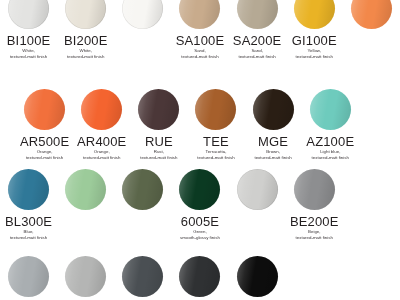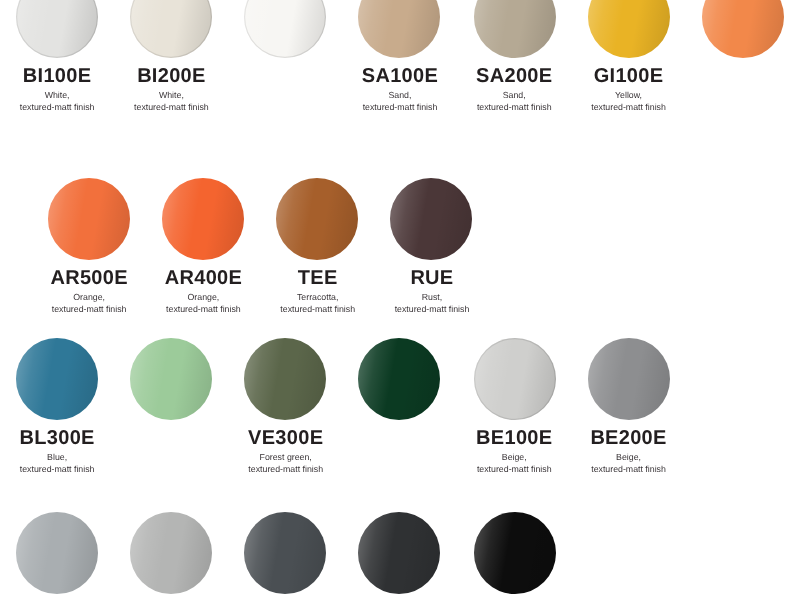--- a/index.html
+++ b/index.html
@@ -78,22 +78,22 @@
   }
 
   .swatch-label {
     margin-top: 5px;
     text-align: center;
     line-height: 1.0;
     color: #231f20;
   }
 
   .swatch-code {
-    font-size: 10px;
-    font-weight: bold;
+    font-size: 13px;
+    font-weight: normal;
     letter-spacing: 0.15px;
     white-space: nowrap;
     display: block;
   }
 
   .swatch-colour-name {
     font-size: 4.4px;
     display: block;
     margin-top: 2.4px;
     white-space: nowrap;
@@ -172,66 +172,77 @@
       </div>
       <div class="swatch-cell">
         <div class="swatch-disc" style="background: rgb(244, 100, 47);"></div>
         <div class="swatch-label">
           <span class="swatch-code">AR400E</span>
           <span class="swatch-colour-name">Orange,</span>
           <span class="swatch-finish">textured-matt finish</span>
         </div>
       </div>
       <div class="swatch-cell">
+        <div class="swatch-disc" style="background: rgb(75, 55, 56);"></div>
+        <div class="swatch-label">
+          <span class="swatch-code">RUE</span>
+          <span class="swatch-colour-name">Rust,</span>
+          <span class="swatch-finish">textured-matt finish</span>
+        </div>
+      </div>
+      <div class="swatch-cell">
         <div class="swatch-disc" style="background: rgb(166, 95, 43);"></div>
         <div class="swatch-label">
           <span class="swatch-code">TEE</span>
           <span class="swatch-colour-name">Terracotta,</span>
           <span class="swatch-finish">textured-matt finish</span>
         </div>
       </div>
       <div class="swatch-cell">
-        <div class="swatch-disc" style="background: rgb(75, 55, 56);"></div>
-        <div class="swatch-label">
-          <span class="swatch-code">RUE</span>
-          <span class="swatch-colour-name">Rust,</span>
+        <div class="swatch-disc" style="background: rgb(42, 30, 20);"></div>
+        <div class="swatch-label">
+          <span class="swatch-code">MGE</span>
+          <span class="swatch-colour-name">Brown,</span>
+          <span class="swatch-finish">textured-matt finish</span>
+        </div>
+      </div>
+      <div class="swatch-cell">
+        <div class="swatch-disc" style="background: rgb(110, 203, 189);"></div>
+        <div class="swatch-label">
+          <span class="swatch-code">AZ100E</span>
+          <span class="swatch-colour-name">Light blue,</span>
           <span class="swatch-finish">textured-matt finish</span>
         </div>
       </div>
     </div>
     <div class="swatch-row row-7" style="top: 169px;">
       <div class="swatch-cell">
         <div class="swatch-disc" style="background: rgb(47, 120, 152);"></div>
         <div class="swatch-label">
           <span class="swatch-code">BL300E</span>
           <span class="swatch-colour-name">Blue,</span>
           <span class="swatch-finish">textured-matt finish</span>
         </div>
       </div>
       <div class="swatch-cell">
         <div class="swatch-disc" style="background: rgb(156, 203, 154);"></div>
       </div>
       <div class="swatch-cell">
         <div class="swatch-disc" style="background: rgb(91, 102, 74);"></div>
-        <div class="swatch-label">
-          <span class="swatch-code">VE300E</span>
-          <span class="swatch-colour-name">Forest green,</span>
-          <span class="swatch-finish">textured-matt finish</span>
-        </div>
       </div>
       <div class="swatch-cell">
         <div class="swatch-disc" style="background: rgb(11, 58, 34);"></div>
+        <div class="swatch-label">
+          <span class="swatch-code">6005E</span>
+          <span class="swatch-colour-name">Green,</span>
+          <span class="swatch-finish">smooth-glossy finish</span>
+        </div>
       </div>
       <div class="swatch-cell">
         <div class="swatch-disc pale" style="background: rgb(207, 207, 205);"></div>
-        <div class="swatch-label">
-          <span class="swatch-code">BE100E</span>
-          <span class="swatch-colour-name">Beige,</span>
-          <span class="swatch-finish">textured-matt finish</span>
-        </div>
       </div>
       <div class="swatch-cell">
         <div class="swatch-disc" style="background: rgb(141, 142, 144);"></div>
         <div class="swatch-label">
           <span class="swatch-code">BE200E</span>
           <span class="swatch-colour-name">Beige,</span>
           <span class="swatch-finish">textured-matt finish</span>
         </div>
       </div>
     </div>

